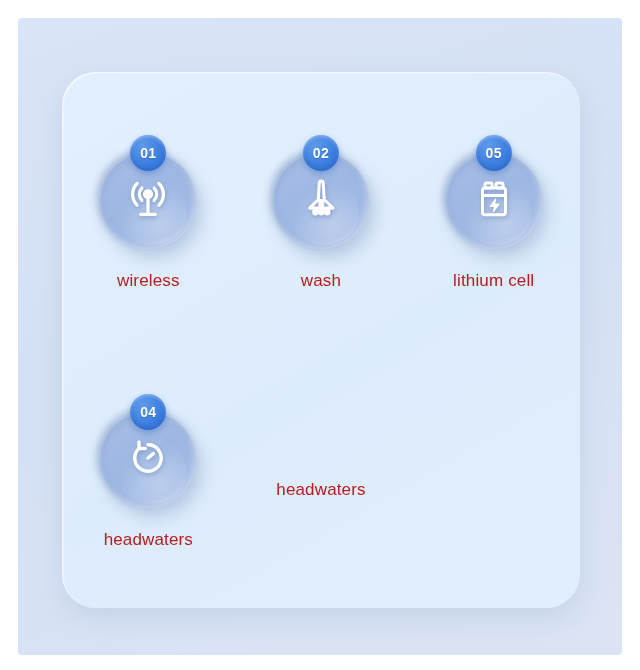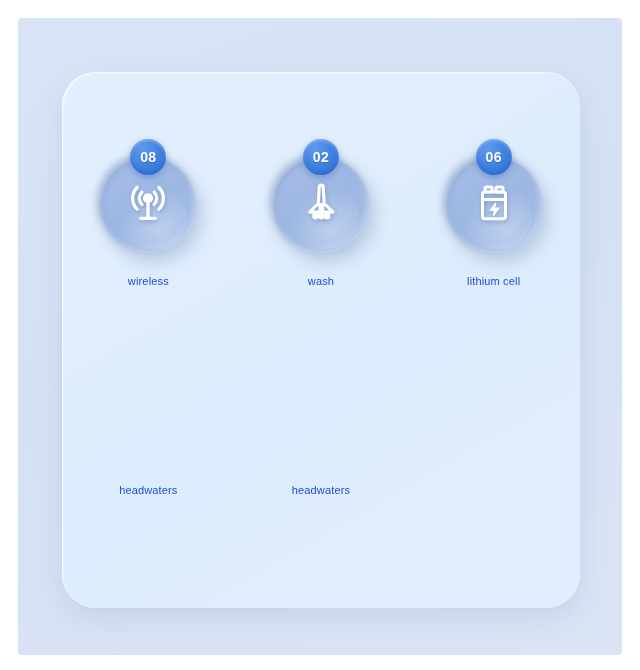--- a/index.html
+++ b/index.html
@@ -86,21 +86,21 @@
     z-index:3;
   }
   .badge-text{
     color:#ffffff;font-size:14px;font-weight:bold;
     letter-spacing:0.4px;line-height:1;
     text-shadow:0 1px 1px rgba(35,80,160,0.45);
   }
 
   .label{
     margin-top:22px;
-    font-size:11px;color:#1d4ed8;
+    font-size:17px;color:#b91c1c;
     text-align:center;white-space:nowrap;
     letter-spacing:0.15px;
   }
 </style>
 </head>
 <body>
 
 <div id="stage">
 
   <div class="outer-panel"></div>
@@ -116,21 +116,21 @@
             <circle cx="24" cy="19" r="3.6" fill="#fff" stroke="none"></circle>
             <path d="M17.6 25.4a9 9 0 0 1 0-12.8"></path>
             <path d="M30.4 12.6a9 9 0 0 1 0 12.8"></path>
             <path d="M12.6 30.4a16 16 0 0 1 0-22.6"></path>
             <path d="M35.4 7.8a16 16 0 0 1 0 22.6"></path>
             <path d="M24 22.6V38"></path>
             <path d="M16.5 40h15"></path>
           </svg>
         </div>
         <div class="badge">
-          <span class="badge-text">08</span>
+          <span class="badge-text">01</span>
         </div>
       </div>
       <div class="label">wireless</div>
     </div>
 
     <div class="item">
       <div class="circle-wrap">
         <div class="circle"></div>
         <div class="icon">
           <svg viewBox="0 0 48 48" fill="none" stroke="#fff" stroke-width="3.2" stroke-linecap="round" stroke-linejoin="round">
@@ -155,27 +155,40 @@
         <div class="icon">
           <svg viewBox="0 0 48 48" fill="none" stroke="#fff" stroke-width="3.1" stroke-linecap="round" stroke-linejoin="round">
             <rect x="12" y="12.5" width="24" height="28" rx="2.6"></rect>
             <rect x="14.6" y="7.2" width="7.4" height="5.3" rx="1.6"></rect>
             <rect x="26" y="7.2" width="7.4" height="5.3" rx="1.6"></rect>
             <path d="M12 20.4h24"></path>
             <path d="M25.6 24.4l-5.3 7.2h4.6l-1.4 5.2 5.4-7.4h-4.6z" fill="#fff" stroke-width="1.6"></path>
           </svg>
         </div>
         <div class="badge">
-          <span class="badge-text">06</span>
+          <span class="badge-text">05</span>
         </div>
       </div>
       <div class="label">lithium cell</div>
     </div>
 
     <div class="item">
+      <div class="circle-wrap">
+        <div class="circle"></div>
+        <div class="icon">
+          <svg viewBox="0 0 48 48" fill="none" stroke="#fff" stroke-width="3.6" stroke-linecap="round" stroke-linejoin="round">
+            <path d="M24 10.2a13.8 13.8 0 1 1-9.3 3.6"></path>
+            <path d="M14.6 7.4v6.6h6.6"></path>
+            <path d="M24 24l5.6-4.6"></path>
+          </svg>
+        </div>
+        <div class="badge">
+          <span class="badge-text">04</span>
+        </div>
+      </div>
       <div class="label">headwaters</div>
     </div>
 
     <div class="item">
       <div class="label">headwaters</div>
     </div>
 
 
   </div>
 </div>

